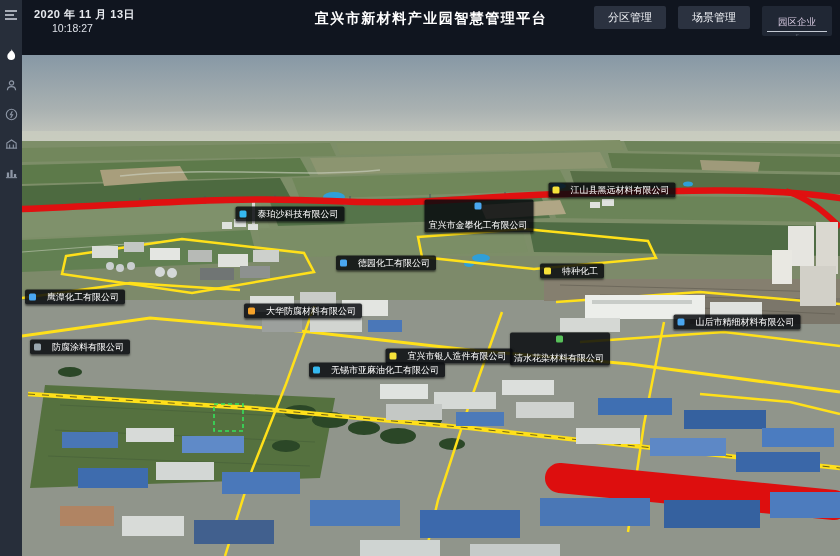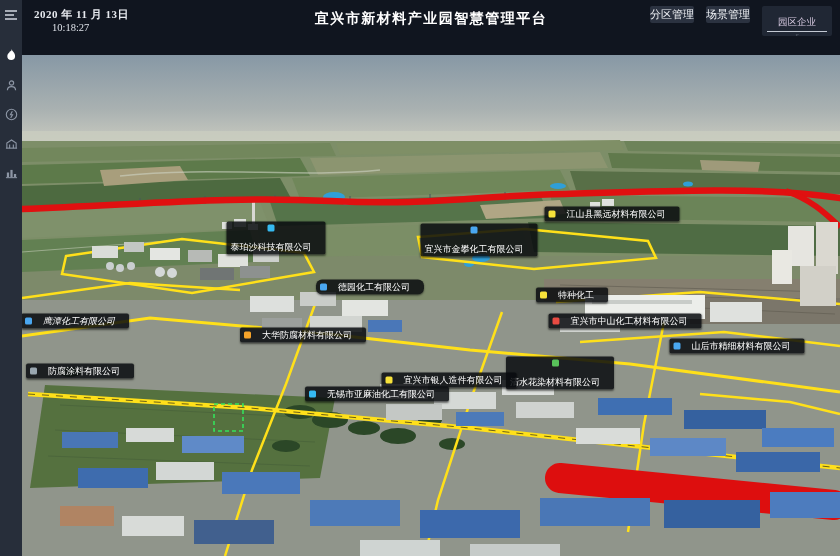--- a/index.html
+++ b/index.html
@@ -9,45 +9,45 @@
   
   .sidebar { position:absolute; left:0; top:0; width:22px; height:556px; background:#272e3a; z-index:30;
              display:flex; flex-direction:column; align-items:center; }
   .side-btn { width:22px; height:22px; display:flex; align-items:center; justify-content:center;
               cursor:pointer; background:none; border:0; }
   .side-btn svg { display:block; }
   .sb-menu { margin-top:4px; margin-bottom:12px; }
   .side-btn + .side-btn { margin-top:7px; }
 
   
-  .header { position:absolute; left:22px; top:0; width:818px; height:55px; background:#10151f; z-index:25;font-family:Liberation Serif, serif; }
+  .header { position:absolute; left:22px; top:0; width:818px; height:55px; background:#10151f; z-index:25; }
   .datetime { position:absolute; left:12px; top:7px; color:#e7eaef; }
   .dt-date { font-size:11px; font-weight:bold; letter-spacing:.5px; }
   .dt-time { font-size:10.5px; margin-left:18px; color:#dde1e8; }
   .title { position:absolute; left:0; right:0; top:10px; text-align:center; color:#ffffff;
            font-size:14px; font-weight:bold; letter-spacing:1.5px; }
   .header-right { position:absolute; right:8px; top:6px; display:flex; gap:12px; align-items:flex-start; }
-  .hbtn { height:17px; padding:0 0; background:#2b3240; color:#eceef2; border:0; border-radius:2px;
+  .hbtn { height:23px; padding:0 14px; background:#2b3240; color:#eceef2; border:0; border-radius:2px;
           font-size:11px; font-family:inherit; cursor:pointer; }
   .dropdown { width:70px; height:30px; background:#202734; border-radius:2px; cursor:pointer;
               display:flex; flex-direction:column; align-items:center; }
   .dd-label { font-size:9.5px; color:#d6c9e0; margin-top:10px; }
   .dd-line { width:60px; height:1px; background:#c3c9d3; margin-top:2px; }
   .dropdown svg { margin-top:3px; }
 
   
   .map { position:absolute; left:22px; top:55px; width:818px; height:501px; background:#8b9aa6; cursor:grab; }
   .map svg { display:block; }
 
   
   .label-layer { position:absolute; left:0; top:0; width:840px; height:556px; z-index:20; pointer-events:none; }
   .map-label { position:absolute; transform:translate(-50%,-50%); background:rgba(8,10,14,.85); color:#fff;
-               font-size:9px; line-height:1; padding:3px 14px 3px 4px; border-radius:2px; white-space:nowrap;
+               font-size:9px; line-height:1; padding:3px 6px 3px 4px; border-radius:2px; white-space:nowrap;
                display:flex; align-items:center; gap:11px; pointer-events:auto; cursor:pointer;
-               box-shadow:0 1px 2px rgba(0,0,0,.5);margin-top:24px; }
+               box-shadow:0 1px 2px rgba(0,0,0,.5); }
   .map-label .dot { width:7px; height:7px; border-radius:1.5px; flex:0 0 auto; }
 </style>
 </head>
 <body>
 
 <div class="app">
 
   <aside class="sidebar">
     <button class="side-btn sb-menu" title="">
       <svg width="14" height="12" viewBox="0 0 14 12">
@@ -290,52 +290,48 @@
           <rect x="770" y="492" width="70" height="26" fill="#4d7cbe"></rect>
         <rect x="360" y="540" width="80" height="16" fill="#cfd4d2"></rect>
           <rect x="470" y="544" width="90" height="12" fill="#c6cbc9"></rect>
       </g>
 
       <rect x="214" y="404" width="29" height="27" fill="none" stroke="#35e25b" stroke-width="1.6" stroke-dasharray="4 3"></rect>
     </svg>
   </div>
 
   <div class="label-layer">
-      <div class="map-label" style="left: 276px; top: 214px; flex-direction: column;">
+      <div class="map-label" style="left: 290px; top: 214px;">
         <span class="dot" style="background: rgb(53, 185, 240);"></span>
         <span>泰珀沙科技有限公司</span>
       </div>
       <div class="map-label" style="left: 479px; top: 216px; flex-direction: column;">
         <span class="dot" style="background: rgb(74, 167, 240);"></span>
         <span>宜兴市金攀化工有限公司</span>
       </div>
       <div class="map-label" style="left: 612px; top: 190px;">
         <span class="dot" style="background: rgb(247, 226, 58);"></span>
         <span>江山县黑远材料有限公司</span>
       </div>
-      <div class="map-label" style="left: 75px; top: 297px; font-style: italic;">
+      <div class="map-label" style="left: 75px; top: 297px;">
         <span class="dot" style="background: rgb(74, 167, 240);"></span>
         <span>鹰潭化工有限公司</span>
       </div>
-      <div class="map-label" style="left: 370px; top: 263px; border-radius: 6px;">
+      <div class="map-label" style="left: 386px; top: 263px;">
         <span class="dot" style="background: rgb(74, 167, 240);"></span>
         <span>德园化工有限公司</span>
       </div>
       <div class="map-label" style="left: 303px; top: 311px;">
         <span class="dot" style="background: rgb(245, 163, 42);"></span>
         <span>大华防腐材料有限公司</span>
       </div>
       <div class="map-label" style="left: 572px; top: 271px;">
         <span class="dot" style="background: rgb(247, 226, 58);"></span>
         <span>特种化工</span>
       </div>
-      <div class="map-label" style="left: 625px; top: 297px;">
-        <span class="dot" style="background: rgb(232, 75, 66);"></span>
-        <span>宜兴市中山化工材料有限公司</span>
-      </div>
       <div class="map-label" style="left: 737px; top: 322px;">
         <span class="dot" style="background: rgb(74, 167, 240);"></span>
         <span>山后市精细材料有限公司</span>
       </div>
       <div class="map-label" style="left: 80px; top: 347px; font-family: Liberation Serif, serif;">
         <span class="dot" style="background: rgb(154, 167, 176);"></span>
         <span>防腐涂料有限公司</span>
       </div>
       <div class="map-label" style="left: 560px; top: 349px; flex-direction: column;">
         <span class="dot" style="background: rgb(88, 194, 90);"></span>

